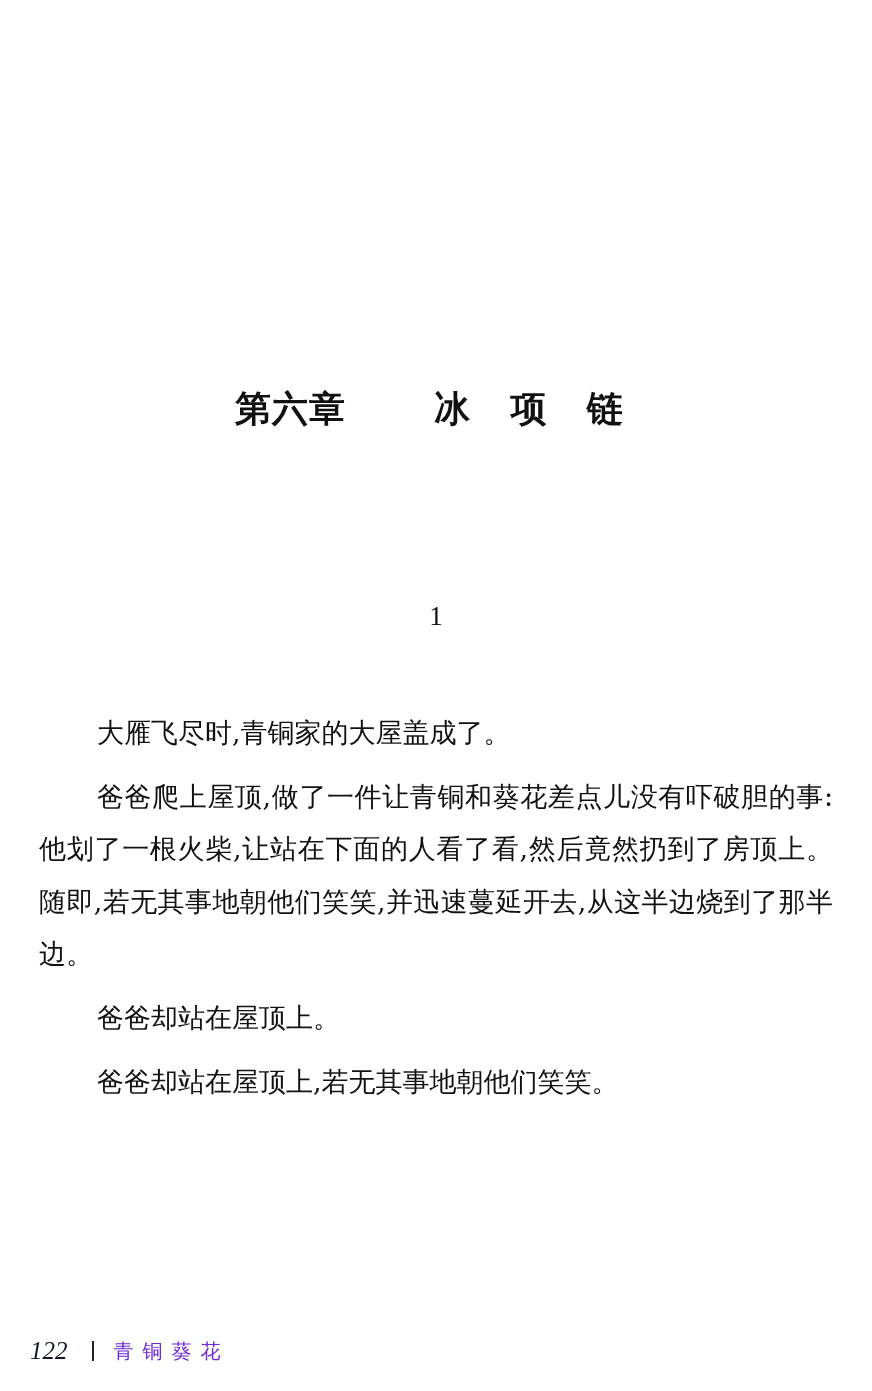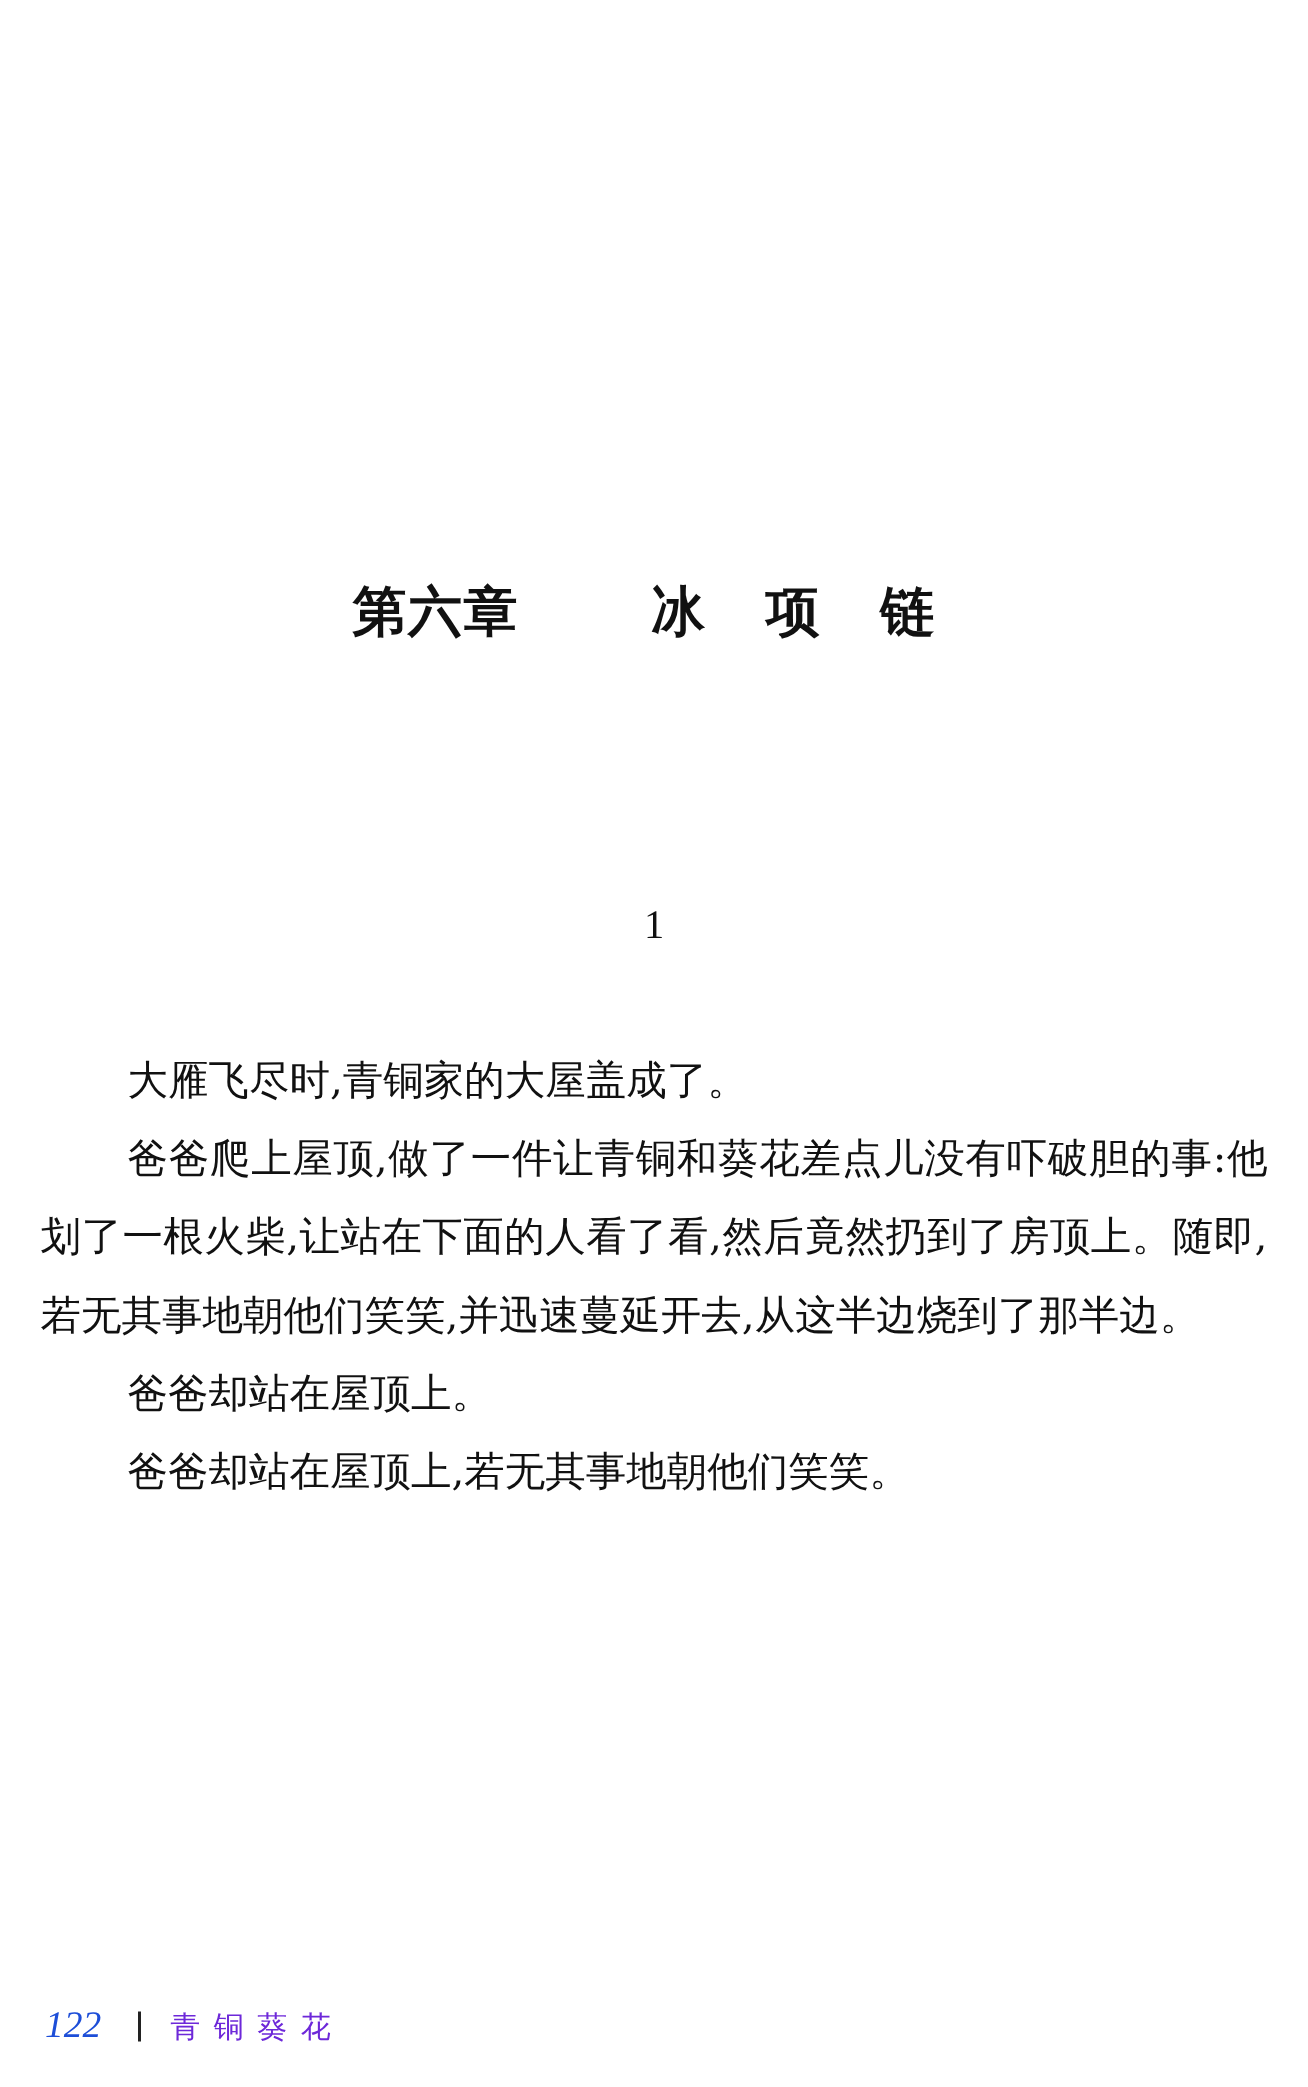--- a/index.html
+++ b/index.html
@@ -50,37 +50,37 @@
       position: absolute;
       top: 695px;
       left: 27px;
       width: 818px;
       font-family: "DejaVu Serif", "Liberation Serif", serif;
       font-size: 27px;
       line-height: 52.2px;
       text-align: justify;
     }
     .body-text p {
-      margin: 0;
+      margin: 12px;
       text-indent: 58px;
       text-align: justify;
     }
     .footer {
       position: absolute;
       top: 1333px;
       left: 30px;
       height: 36px;
       display: flex;
       align-items: center;
     }
     .page-number {
       font-family: "Liberation Serif", "DejaVu Serif", serif;
       font-style: italic;
       font-size: 25px;
-      color: #1d4ed8;
+      color: #0f172a;
     }
     .footer-divider {
       display: inline-block;
       width: 2px;
       height: 20px;
       background: #222;
       margin: 0 20px 0 24px;
     }
     .book-title {
       font-family: "DejaVu Sans", "Liberation Sans", sans-serif;

